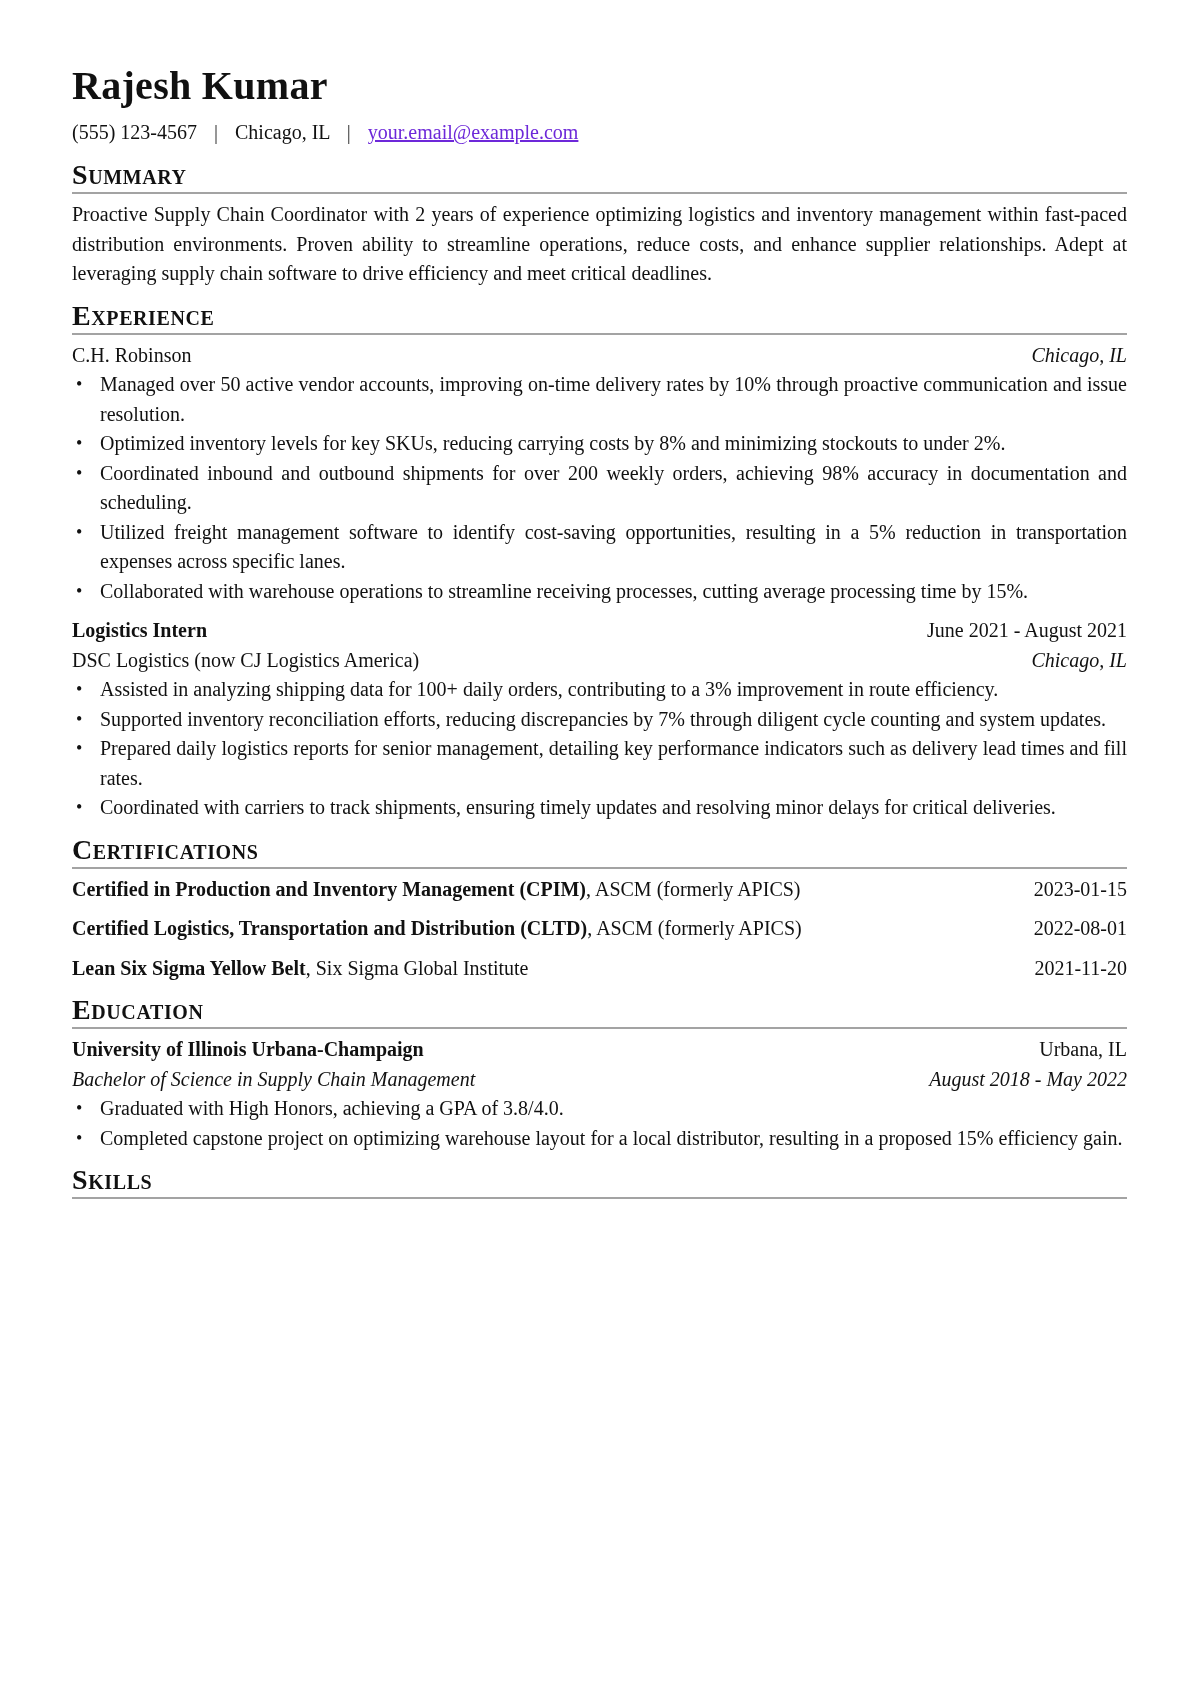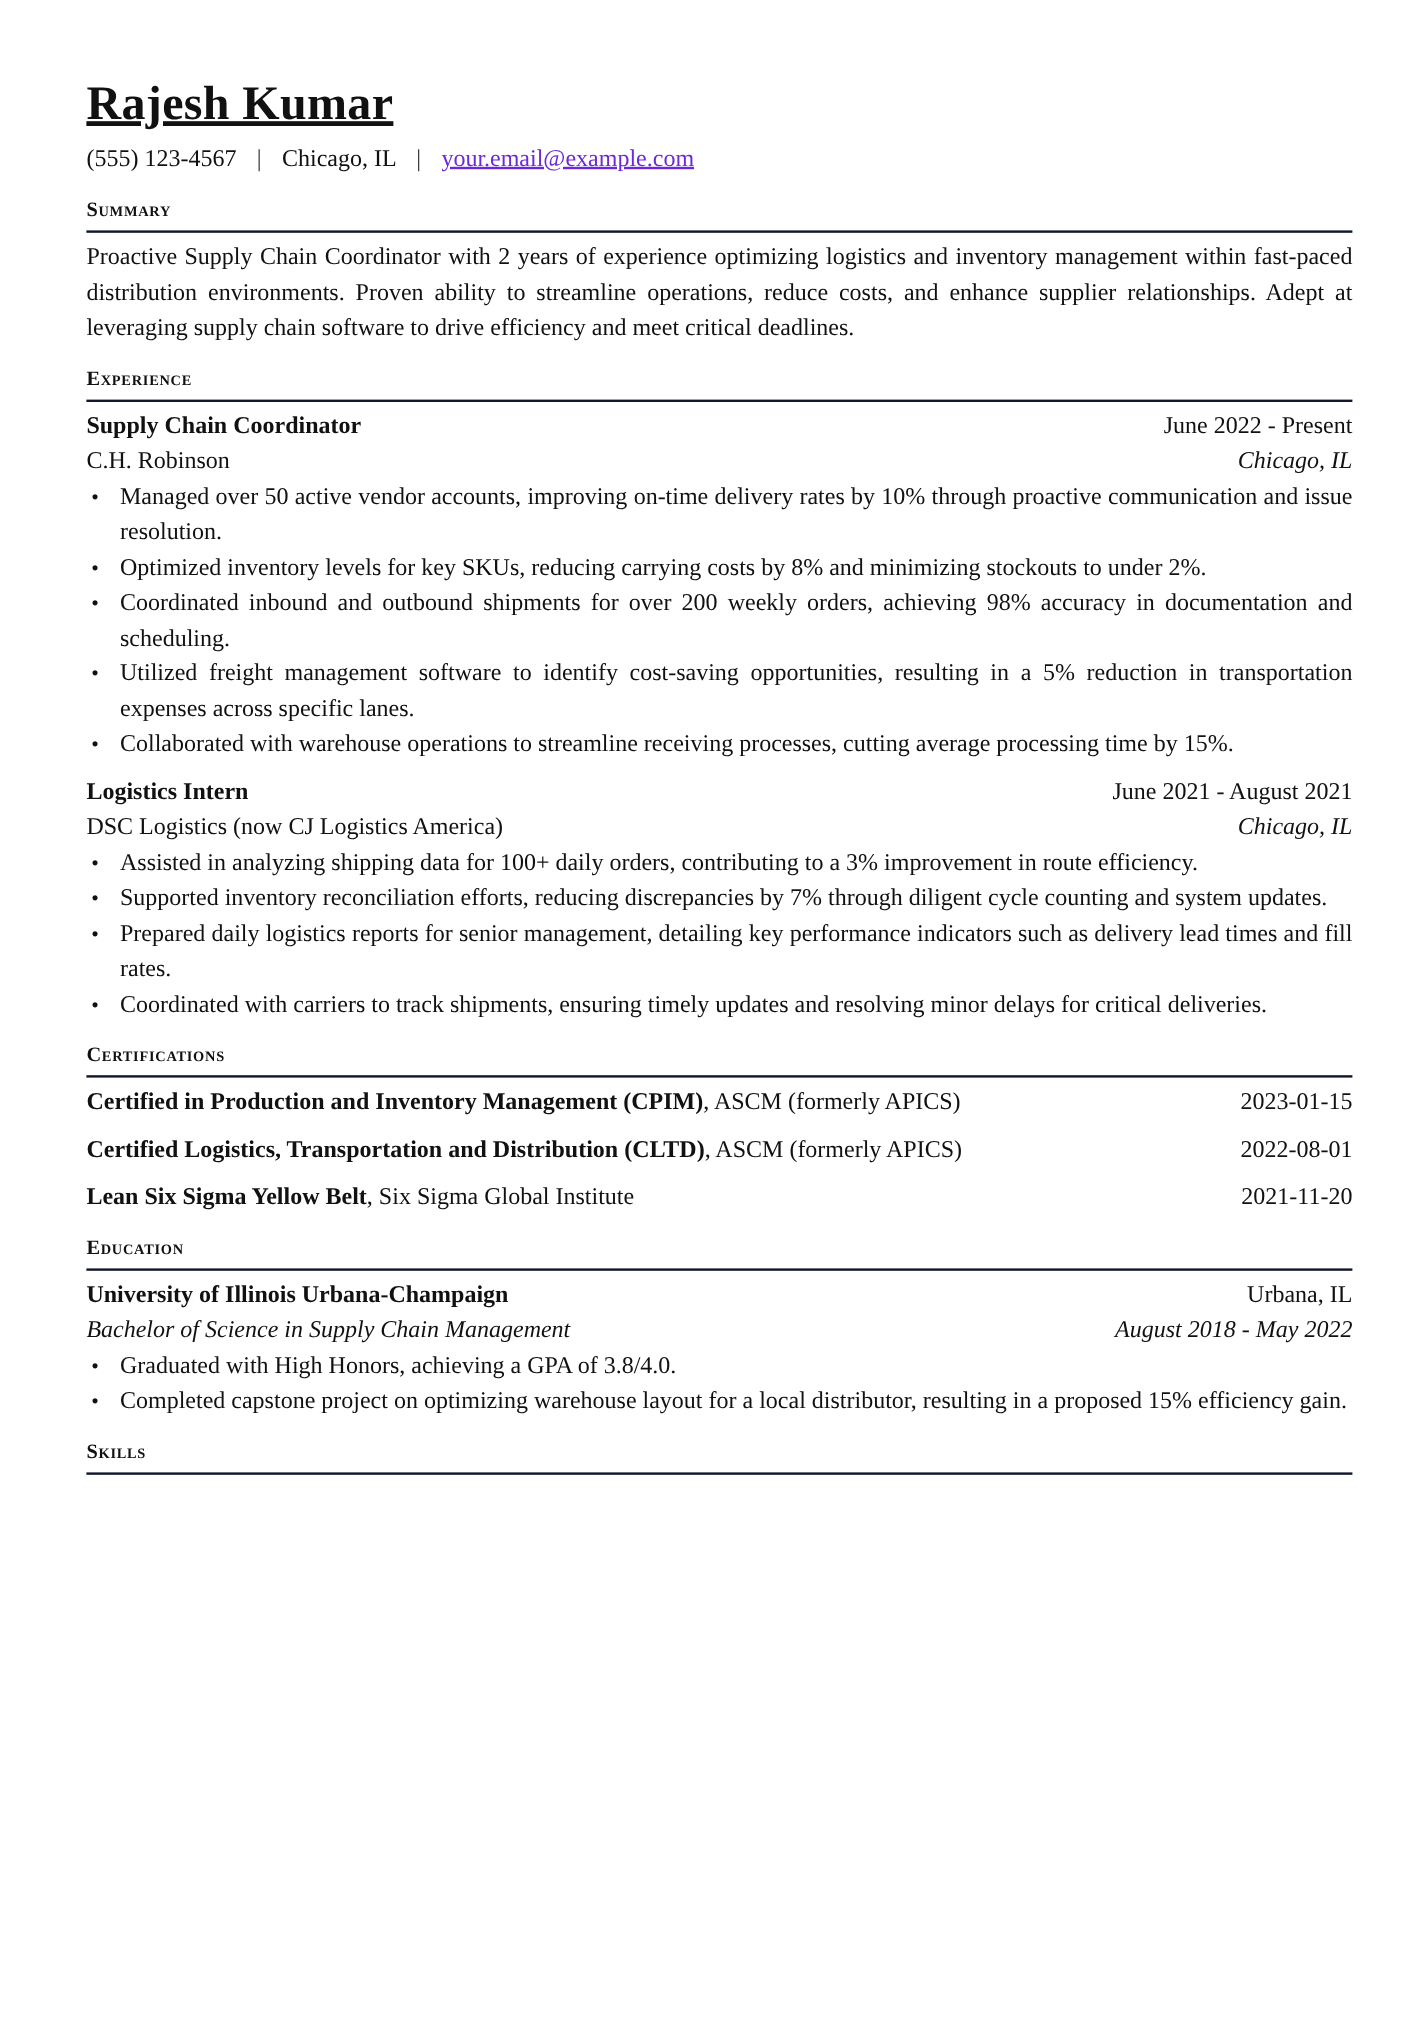--- a/index.html
+++ b/index.html
@@ -10,29 +10,29 @@
   }
   .page {
     position: relative;
     padding: 56px 63px 0 72px;
     font-family: "Liberation Serif", "DejaVu Serif", serif;
     font-size: 20px;
     line-height: 29.5px;
   }
   .name {
     font-size: 40px; font-weight: bold; line-height: 48px;
-    margin: 6px 0 8px 0; letter-spacing: 0.3px; text-decoration: underline;
+    margin: 6px 0 8px 0; letter-spacing: 0.3px;
   }
   .contact { font-size: 20px; line-height: 28px; margin-bottom: 14px; }
   .contact .sep { display: inline-block; margin: 0 12px; color: #333; }
   .contact a { color: #6d28d9; text-decoration: underline; }
   .section-title {
-    font-size: 17px; font-weight: bold; font-variant: small-caps;
+    font-size: 28px; font-weight: bold; font-variant: small-caps;
     letter-spacing: 0.6px; line-height: 30px;
-    border-bottom: 2px solid #0f172a; padding-bottom: 2px; margin: 12px 0 6px 0;
+    border-bottom: 2px solid #a3a3a3; padding-bottom: 2px; margin: 12px 0 6px 0;
   }
   .summary { text-align: justify; margin: 0; }
   .row { display: flex; justify-content: space-between; align-items: baseline; }
   .bold { font-weight: bold; }
   .italic { font-style: italic; }
   .entry { margin-top: 6px; }
   .entry + .entry { margin-top: 10px; }
   ul.bullets { margin: 0; padding: 0 0 0 28px; list-style: none; }
   ul.bullets li { position: relative; text-align: justify; }
   ul.bullets li::before {
@@ -54,24 +54,20 @@
     <span class="sep">|</span>
     <a>your.email@example.com</a>
   </div>
 
   <div class="section-title">Summary</div>
   <p class="summary">Proactive Supply Chain Coordinator with 2 years of experience optimizing logistics and inventory management within fast-paced distribution environments. Proven ability to streamline operations, reduce costs, and enhance supplier relationships. Adept at leveraging supply chain software to drive efficiency and meet critical deadlines.</p>
 
   <div class="section-title">Experience</div>
 
   <div class="entry">
-    <div class="row">
-      <span class="bold">Supply Chain Coordinator</span>
-      <span>June 2022 - Present</span>
-    </div>
     <div class="row">
       <span>C.H. Robinson</span>
       <span class="italic">Chicago, IL</span>
     </div>
     <ul class="bullets">
       <li>Managed over 50 active vendor accounts, improving on-time delivery rates by 10% through proactive communication and issue resolution.</li>
       <li>Optimized inventory levels for key SKUs, reducing carrying costs by 8% and minimizing stockouts to under 2%.</li>
       <li>Coordinated inbound and outbound shipments for over 200 weekly orders, achieving 98% accuracy in documentation and scheduling.</li>
       <li>Utilized freight management software to identify cost-saving opportunities, resulting in a 5% reduction in transportation expenses across specific lanes.</li>
       <li>Collaborated with warehouse operations to streamline receiving processes, cutting average processing time by 15%.</li>

